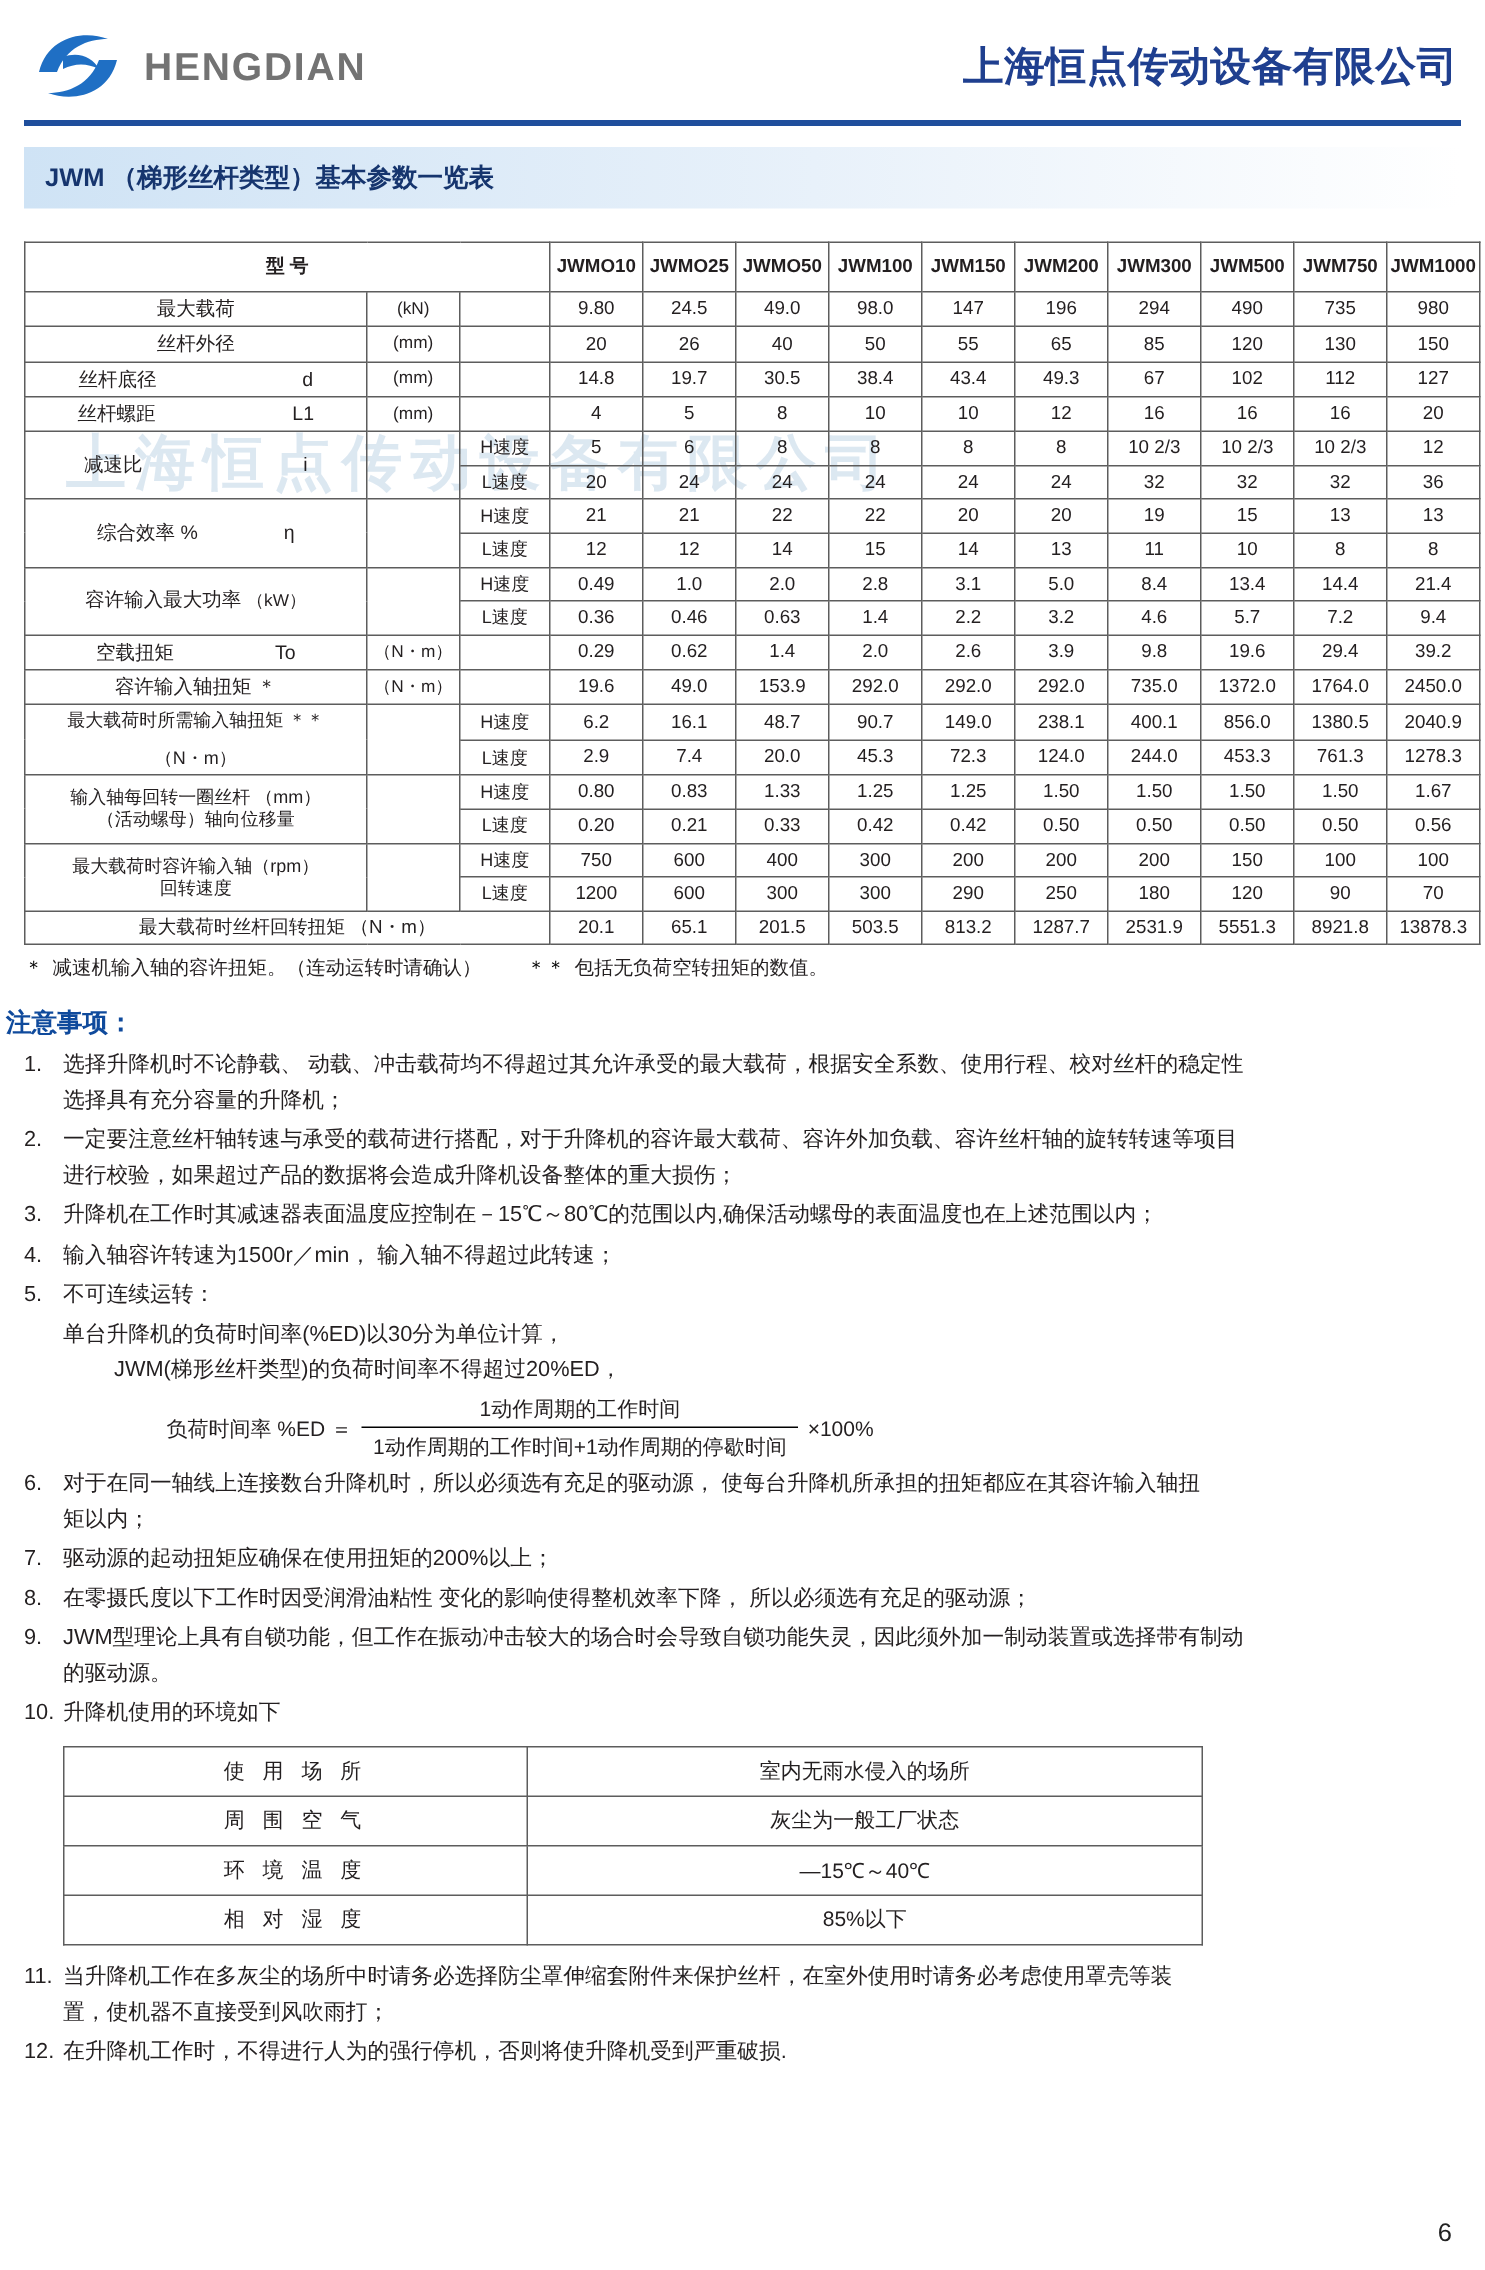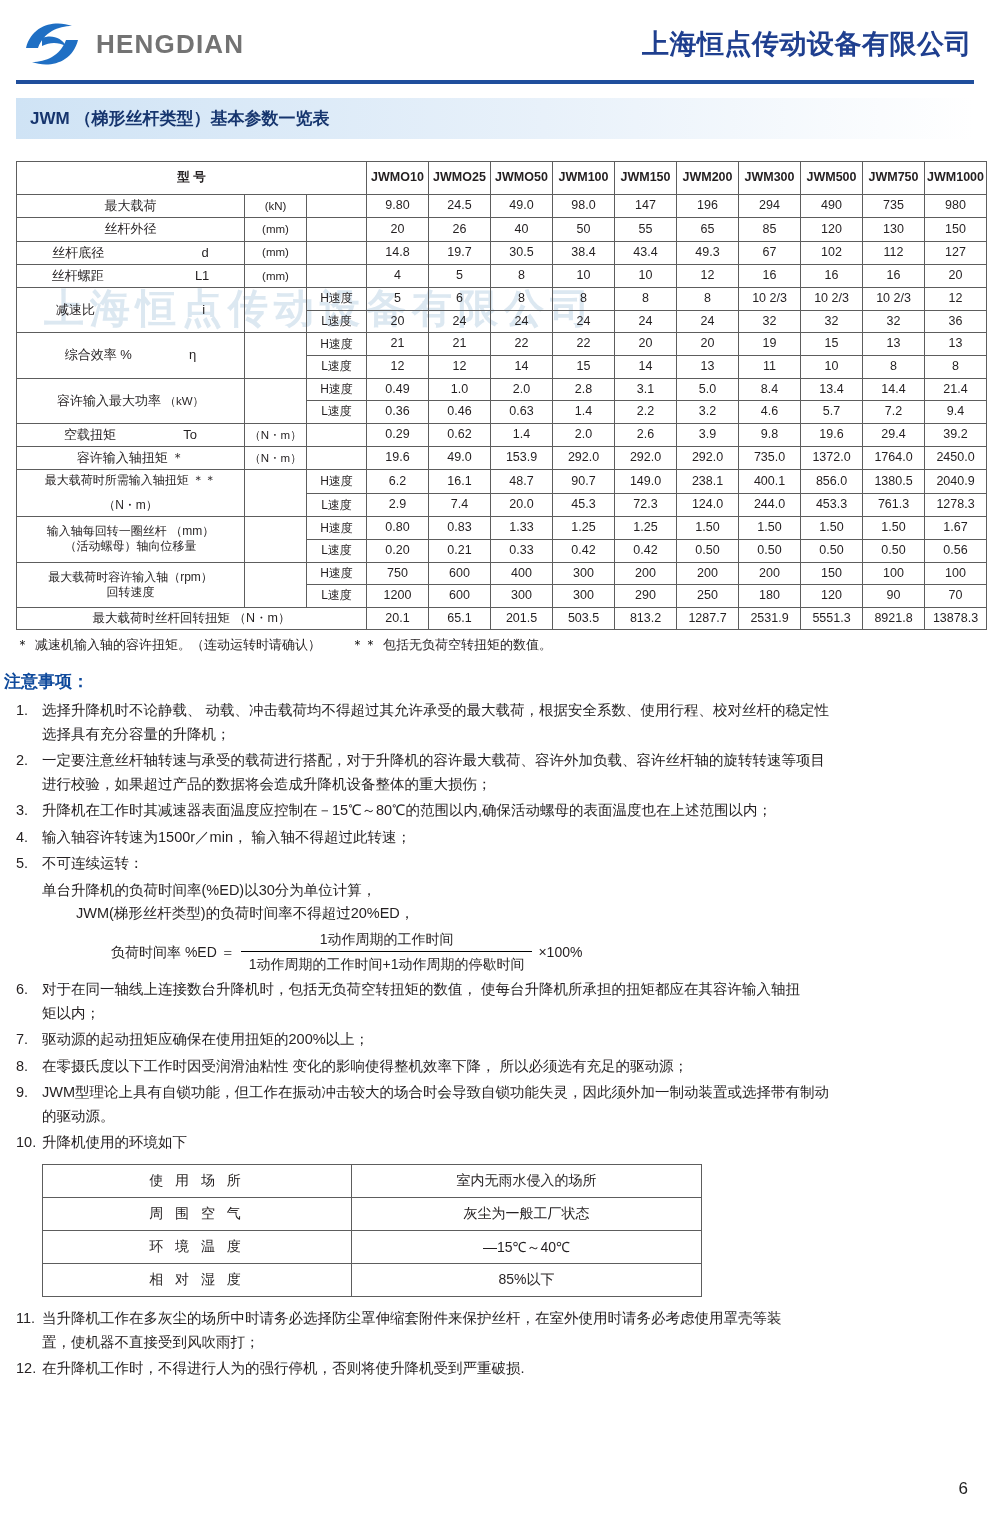--- a/index.html
+++ b/index.html
@@ -138,21 +138,21 @@
     font-size: 14px;
   }
   .frac { display: inline-flex; flex-direction: column; text-align: center; margin: 0 6px; }
   .frac .num { padding: 0 8px 1px 8px; }
   .frac .den { border-top: 1px solid #000; padding: 1px 8px 0 8px; }
 
   
   .env-wrap { margin: 10px 16px 0 42px; }
   table.env {
     border-collapse: collapse;
-    width: 660px;
+    width: 760px;
     font-size: 14px;
   }
   table.env td {
     border: 1px solid #5d5d5d;
     padding: 5px 4px;
     text-align: center;
     height: 22px;
   }
   table.env td.k { width: 300px; letter-spacing: 4px; }
 
@@ -601,21 +601,21 @@
       <span class="frac">
         <span class="num">1动作周期的工作时间</span>
         <span class="den">1动作周期的工作时间+1动作周期的停歇时间</span>
       </span>
       <span>×100%</span>
     </div>
 
     <div class="note">
       <div class="note-num">6.</div>
       <div class="note-body">
-        <div>对于在同一轴线上连接数台升降机时，包括无负荷空转扭矩的数值， 使每台升降机所承担的扭矩都应在其容许输入轴扭</div>
+        <div>对于在同一轴线上连接数台升降机时，所以必须选有充足的驱动源， 使每台升降机所承担的扭矩都应在其容许输入轴扭</div>
         <div>矩以内；</div>
       </div>
     </div>
 
     <div class="note">
       <div class="note-num">7.</div>
       <div class="note-body">
         <div>驱动源的起动扭矩应确保在使用扭矩的200%以上；</div>
       </div>
     </div>

